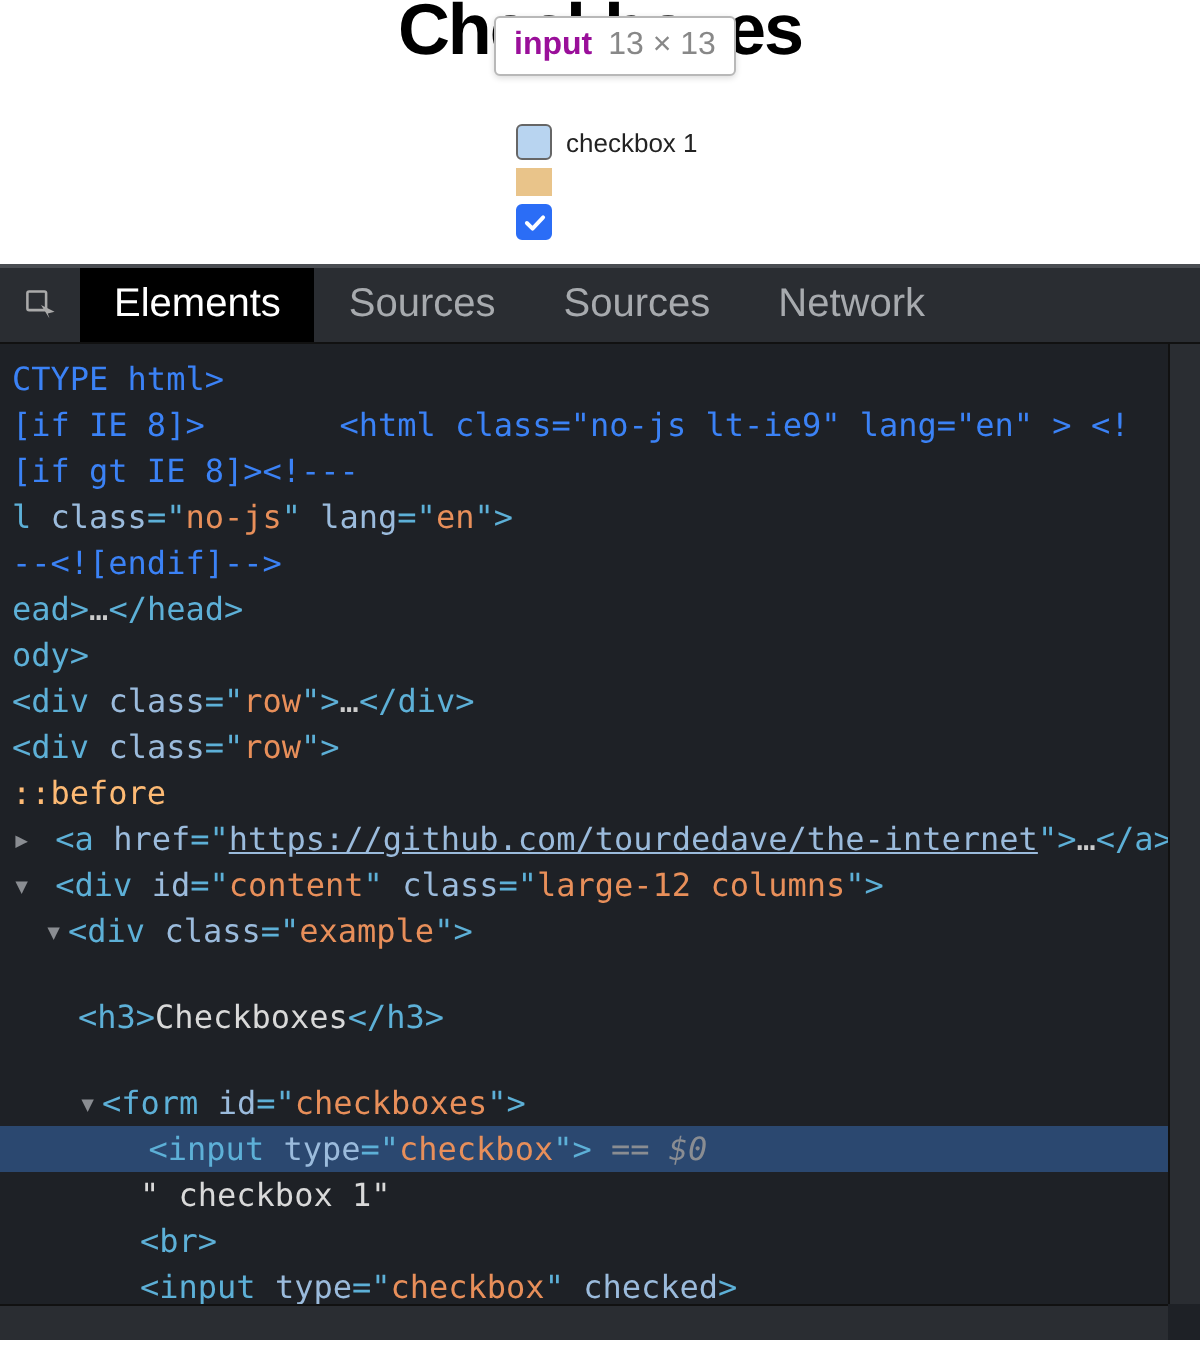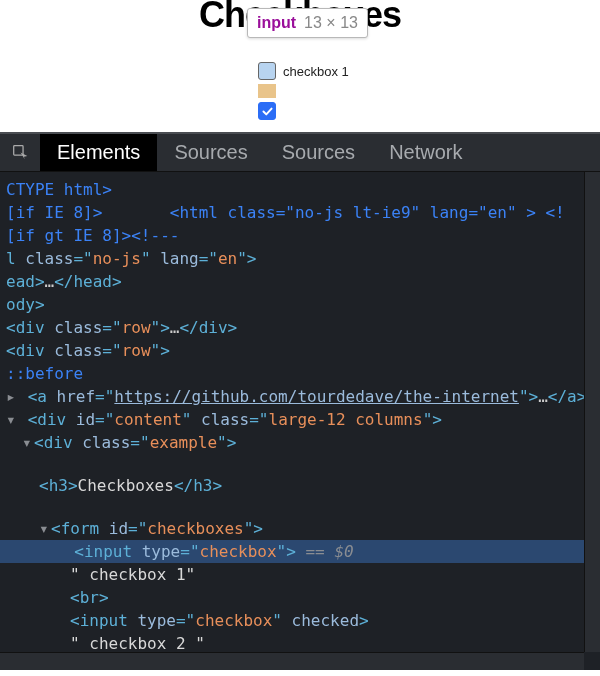--- a/index.html
+++ b/index.html
@@ -111,21 +111,21 @@
   .ind1 { padding-left: 6px; }
   .ind2 { padding-left: 22px; }
   .ind3 { padding-left: 39px; margin-top: 20px; }
   .ind4 { padding-left: 55px; }
   .ind5 { padding-left: 70px; }
   .tagc { color: #5db0d7; }
   .attr { color: #9bbbdc; }
   .val  { color: #e88f5a; }
   .str  { color: #d9d9d9; }
   .cmt  { color: #3b82f6; }
-  .pseudo { color: #3b82f6; }
+  .pseudo { color: #fdba74; }
   .linkv { color: #9bbbdc; text-decoration: underline; }
   .ell { color: #ccc; }
   .arrow { color: #8a8d92; display: inline-block; width: 12px; }
   .hlrow {
     background: #2b4870;
     display: block;
     width: 100%;
   }
   .eq { color: #8a8d92; font-style: italic; }
   .scroll-v {
@@ -180,20 +180,21 @@
     <div class="tab">Sources</div>
     <div class="tab">Sources</div>
     <div class="tab">Network</div>
   </div>
 
   <div class="dom-view">
     <div class="line cmt">CTYPE html&gt;</div>
     <div class="line cmt">[if IE 8]&gt;       &lt;html class="no-js lt-ie9" lang="en" &gt; &lt;!</div>
     <div class="line cmt">[if gt IE 8]&gt;&lt;!---</div>
     <div class="line"><span class="tagc">l </span><span class="attr">class</span><span class="tagc">="</span><span class="val">no-js</span><span class="tagc">" </span><span class="attr">lang</span><span class="tagc">="</span><span class="val">en</span><span class="tagc">"&gt;</span></div>
+    <div class="line cmt">--&lt;![endif]--&gt;</div>
     <div class="line"><span class="tagc">ead</span><span class="tagc">&gt;</span><span class="ell">…</span><span class="tagc">&lt;/</span><span class="tagc">head</span><span class="tagc">&gt;</span></div>
     <div class="line"><span class="tagc">ody</span><span class="tagc">&gt;</span></div>
     <div class="line"><span class="tagc">&lt;</span><span class="tagc">div</span> <span class="attr">class</span><span class="tagc">="</span><span class="val">row</span><span class="tagc">"&gt;</span><span class="ell">…</span><span class="tagc">&lt;/div&gt;</span></div>
     <div class="line"><span class="tagc">&lt;</span><span class="tagc">div</span> <span class="attr">class</span><span class="tagc">="</span><span class="val">row</span><span class="tagc">"&gt;</span></div>
     <div class="line ind1"><span class="pseudo">::before</span></div>
     <div class="line"><span class="arrow">▸</span> <span class="tagc">&lt;</span><span class="tagc">a</span> <span class="attr">href</span><span class="tagc">="</span><span class="linkv">https://github.com/tourdedave/the-internet</span><span class="tagc">"&gt;</span><span class="ell">…</span><span class="tagc">&lt;/a&gt;</span></div>
     <div class="line"><span class="arrow">▾</span> <span class="tagc">&lt;</span><span class="tagc">div</span> <span class="attr">id</span><span class="tagc">="</span><span class="val">content</span><span class="tagc">" </span><span class="attr">class</span><span class="tagc">="</span><span class="val">large-12 columns</span><span class="tagc">"&gt;</span></div>
     <div class="line ind2"><span class="arrow">▾</span><span class="tagc">&lt;</span><span class="tagc">div</span> <span class="attr">class</span><span class="tagc">="</span><span class="val">example</span><span class="tagc">"&gt;</span></div>
     <div class="line ind3"><span class="tagc">&lt;</span><span class="tagc">h3</span><span class="tagc">&gt;</span><span class="str">Checkboxes</span><span class="tagc">&lt;/h3&gt;</span></div>
     <div class="line ind3"><span class="arrow">▾</span><span class="tagc">&lt;</span><span class="tagc">form</span> <span class="attr">id</span><span class="tagc">="</span><span class="val">checkboxes</span><span class="tagc">"&gt;</span></div>

